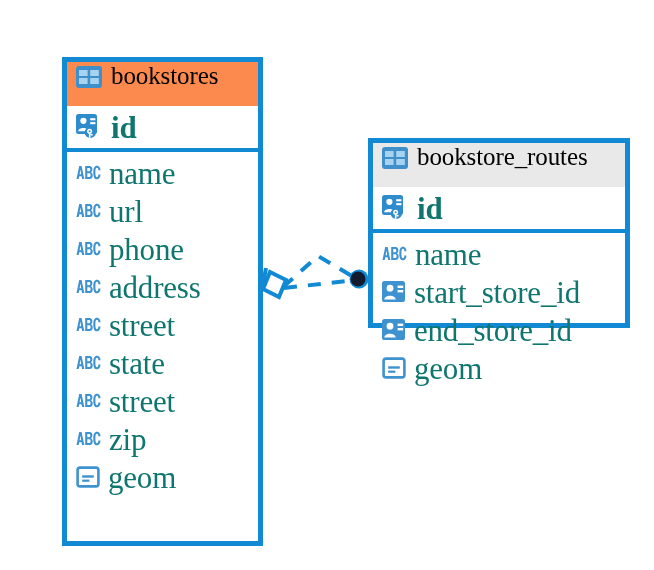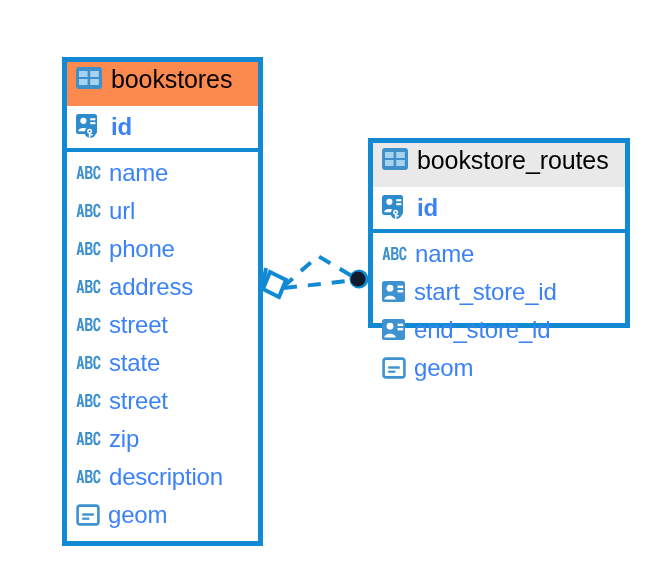--- a/index.html
+++ b/index.html
@@ -25,25 +25,26 @@
   
   .entity {
     position: absolute;
     box-sizing: border-box;
     background: #ffffff;
     border: 5px solid #1189D3;
     z-index: 3;
   }
   .entity-header {
     display: flex;
-    align-items: flex-start;
+    align-items: flex-end;
     gap: 9px;
-    padding: 5px 10px 5px 9px;
+    padding: 5px 10px 18px 9px;
     box-sizing: border-box;
     height: 44px;
+    font-family: Liberation Serif, serif;
   }
   .entity-header .entity-title {
     font-size: 25px;
     color: #000000;
     line-height: 1;
     white-space: nowrap;
     letter-spacing: -0.1px;
   }
   .hdr-orange { background: #FC8A4E; }
   .hdr-grey   { background: #E9E9E9; }
@@ -60,25 +61,26 @@
   .field-row {
     display: flex;
     align-items: center;
     gap: 8px;
     padding: 1px 10px 1px 9px;
     box-sizing: border-box;
     height: 38px;
   }
   .field-row.pk-row { height: 42px; }
   .field-name {
-    font-size: 24px;
-    color: #3b82f6;
+    font-size: 31px;
+    color: #0f766e;
     line-height: 1;
     white-space: nowrap;
     letter-spacing: -0.2px;
+    font-family: Liberation Serif, serif;
   }
   .field-name.bold { font-weight: bold; }
 
   
   .icon {
     flex: 0 0 auto;
     display: inline-flex;
     align-items: center;
     justify-content: center;
     line-height: 0;
@@ -257,32 +259,20 @@
             <g fill="#3E92CF">
               <path d="M0.5 14 L3.2 1 L5.6 1 L8.3 14 L6.1 14 L5.6 11.2 L3.2 11.2 L2.7 14 Z M3.6 9.2 L5.2 9.2 L4.4 4.6 Z"></path>
               <path d="M9.2 1 L13.6 1 C15.4 1 16.4 2.3 16.4 4.2 C16.4 5.6 15.8 6.6 14.9 7.2 C16 7.7 16.7 8.8 16.7 10.4 C16.7 12.6 15.5 14 13.5 14 L9.2 14 Z M11.3 3 L11.3 6.3 L13.1 6.3 C13.9 6.3 14.3 5.7 14.3 4.6 C14.3 3.5 13.9 3 13.1 3 Z M11.3 8.3 L11.3 12 L13.2 12 C14.1 12 14.6 11.4 14.6 10.2 C14.6 8.9 14.1 8.3 13.2 8.3 Z"></path>
               <path d="M24.5 9.6 C24.4 12.6 23 14.3 20.9 14.3 C18.5 14.3 17.3 12.2 17.3 7.5 C17.3 2.8 18.5 0.7 20.9 0.7 C23 0.7 24.4 2.4 24.5 5.2 L22.4 5.2 C22.3 3.6 21.8 2.8 20.9 2.8 C19.8 2.8 19.4 4.1 19.4 7.5 C19.4 10.9 19.8 12.2 20.9 12.2 C21.8 12.2 22.3 11.4 22.4 9.6 Z"></path>
             </g>
           </svg>
         </span>
         <span class="field-name">zip</span>
       </div>
 
-      <div class="field-row">
-        <span class="icon icon-abc">
-          <svg width="25" height="16" viewBox="0 0 25 16">
-            <g fill="#3E92CF">
-              <path d="M0.5 14 L3.2 1 L5.6 1 L8.3 14 L6.1 14 L5.6 11.2 L3.2 11.2 L2.7 14 Z M3.6 9.2 L5.2 9.2 L4.4 4.6 Z"></path>
-              <path d="M9.2 1 L13.6 1 C15.4 1 16.4 2.3 16.4 4.2 C16.4 5.6 15.8 6.6 14.9 7.2 C16 7.7 16.7 8.8 16.7 10.4 C16.7 12.6 15.5 14 13.5 14 L9.2 14 Z M11.3 3 L11.3 6.3 L13.1 6.3 C13.9 6.3 14.3 5.7 14.3 4.6 C14.3 3.5 13.9 3 13.1 3 Z M11.3 8.3 L11.3 12 L13.2 12 C14.1 12 14.6 11.4 14.6 10.2 C14.6 8.9 14.1 8.3 13.2 8.3 Z"></path>
-              <path d="M24.5 9.6 C24.4 12.6 23 14.3 20.9 14.3 C18.5 14.3 17.3 12.2 17.3 7.5 C17.3 2.8 18.5 0.7 20.9 0.7 C23 0.7 24.4 2.4 24.5 5.2 L22.4 5.2 C22.3 3.6 21.8 2.8 20.9 2.8 C19.8 2.8 19.4 4.1 19.4 7.5 C19.4 10.9 19.8 12.2 20.9 12.2 C21.8 12.2 22.3 11.4 22.4 9.6 Z"></path>
-            </g>
-          </svg>
-        </span>
-        <span class="field-name">description</span>
-      </div>
 
       <div class="field-row">
         <span class="icon icon-geom">
           <svg width="24" height="22" viewBox="0 0 24 22">
             <rect x="1.6" y="1.6" width="20.8" height="18.8" rx="2.5" fill="#ffffff" stroke="#3E92CF" stroke-width="2.6"></rect>
             <rect x="6.2" y="9.3" width="11.6" height="2.4" fill="#3E92CF"></rect>
             <rect x="6.2" y="13.6" width="7.2" height="2.2" fill="#3E92CF"></rect>
           </svg>
         </span>
         <span class="field-name">geom</span>

